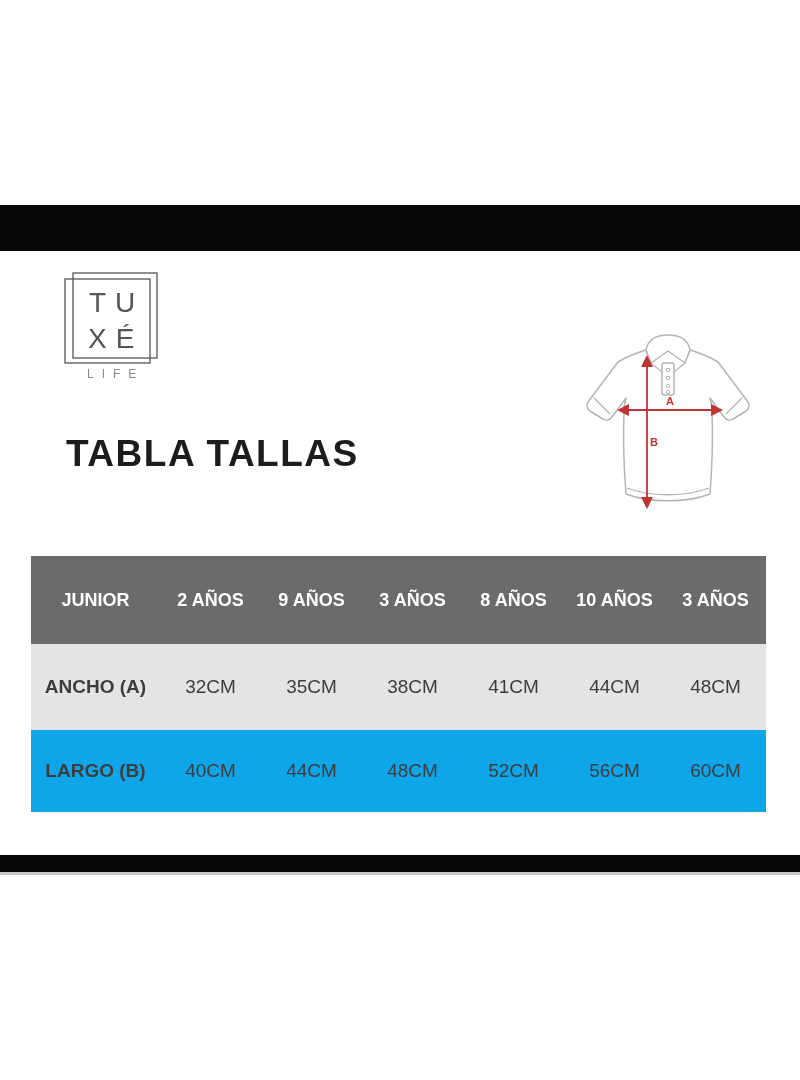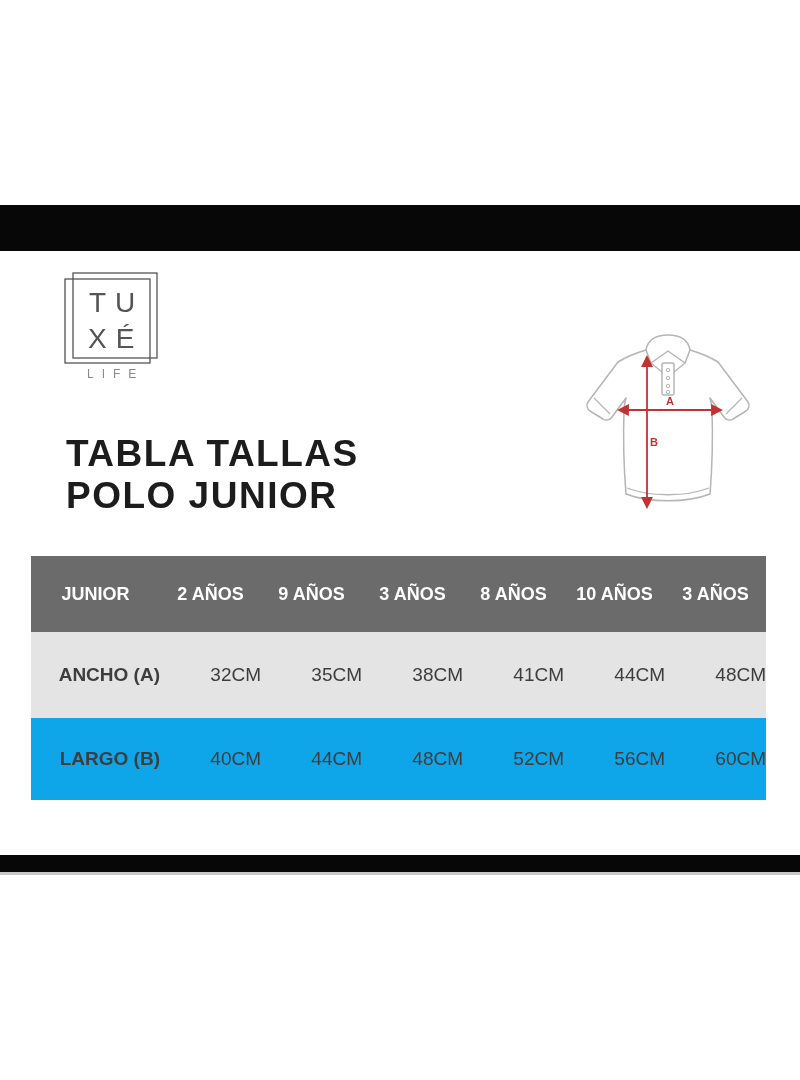--- a/index.html
+++ b/index.html
@@ -34,45 +34,44 @@
     font-size:37px;font-weight:700;color:var(--ink);
     letter-spacing:1.5px;line-height:42px;margin-top:13px;
   }
   .polo{position:absolute;left:584px;top:330px;}
   table.size-table{
     position:absolute;left:31px;top:556px;width:735px;
     border-collapse:collapse;table-layout:fixed;
     text-align:center;
   }
   table.size-table th{
-    height:76px;background:var(--header-bg);
+    height:88px;background:var(--header-bg);
     color:#ffffff;font-size:18px;font-weight:700;
   }
-  table.size-table td{font-size:19px;color:var(--value-ink);text-align:right;}
+  table.size-table td{font-size:19px;color:var(--value-ink);}
   tr.row-ancho td{height:86px;background:var(--row-alt-bg);}
   tr.row-largo td{height:82px;background:#0ea5e9;}
   td.row-label{font-weight:700;color:#111111;}
   .logo text, .polo text{font-family:"Liberation Sans", sans-serif;}
 </style>
 </head>
 <body>
 
 <div class="top-bar"></div>
 
 <svg class="logo" width="104" height="118" viewBox="0 0 104 118">
   <rect x="5" y="13" width="85" height="84" fill="none" stroke="var(--logo-gray)" stroke-width="1.3"></rect>
   <rect x="13" y="7" width="84" height="85" fill="none" stroke="var(--logo-gray)" stroke-width="1.3"></rect>
   <text x="29" y="46" font-size="28" letter-spacing="9" fill="var(--logo-gray)">TU</text>
   <text x="28" y="82" font-size="28" letter-spacing="9" fill="var(--logo-gray)">XÉ</text>
   <text x="27" y="112" font-size="12" letter-spacing="8" fill="#8a8a8a">LIFE</text>
 </svg>
 
 <div class="page-title">
   <div>TABLA TALLAS</div>
-  <div>POLO JUNIOR</div>
 </div>
 
 <svg class="polo" width="168" height="182" viewBox="0 0 168 182">
   <g fill="#ffffff" stroke="var(--sketch-gray)" stroke-width="1.5" stroke-linejoin="round">
 
     <path d="M62,20
       C52,23 42,27 34,32 L4,72 C2,75 3,79 6,81 L19,89 C22,91 26,90 28,87 L42,68
       C41,72 40,76 40,80 C39,110 40,140 42,164
       C65,173 103,173 126,164
       C128,140 129,110 128,80 C128,76 127,72 126,68 L140,87 C142,90 146,91 149,89 L162,81 C165,79 166,75 164,72 L134,32

